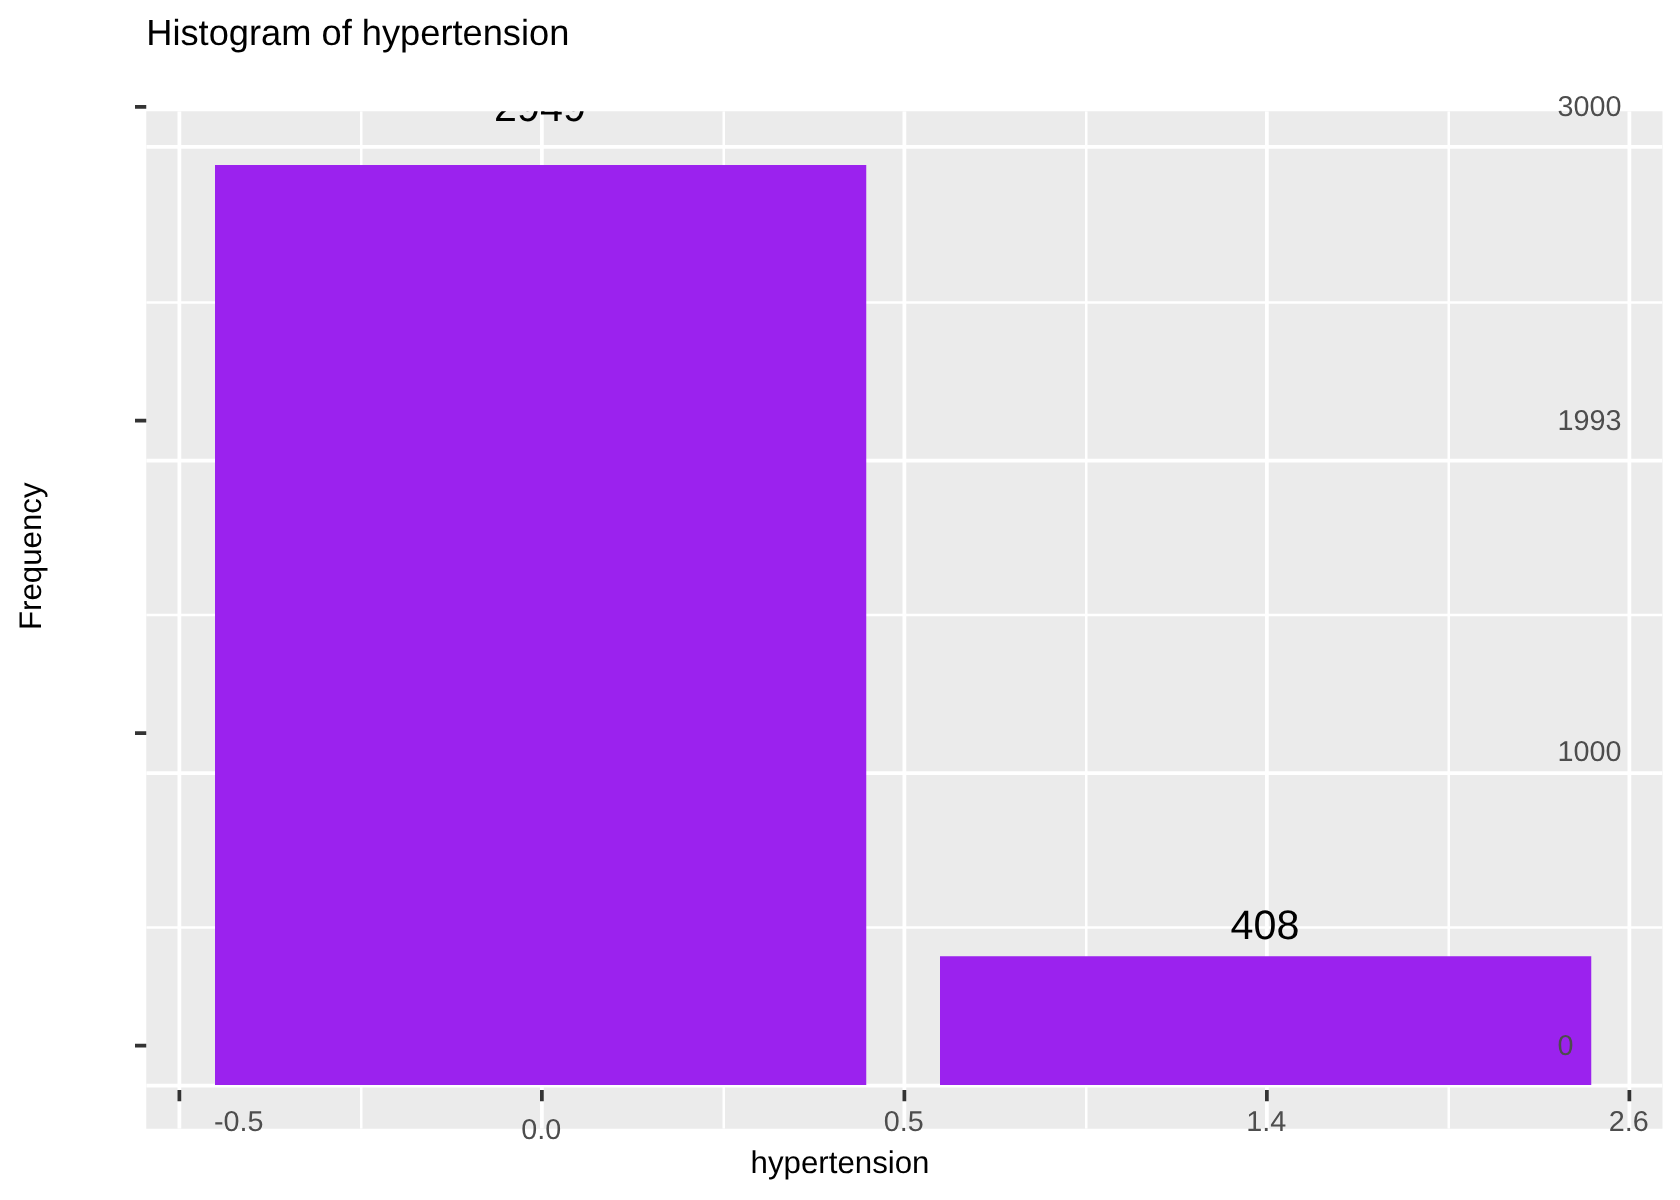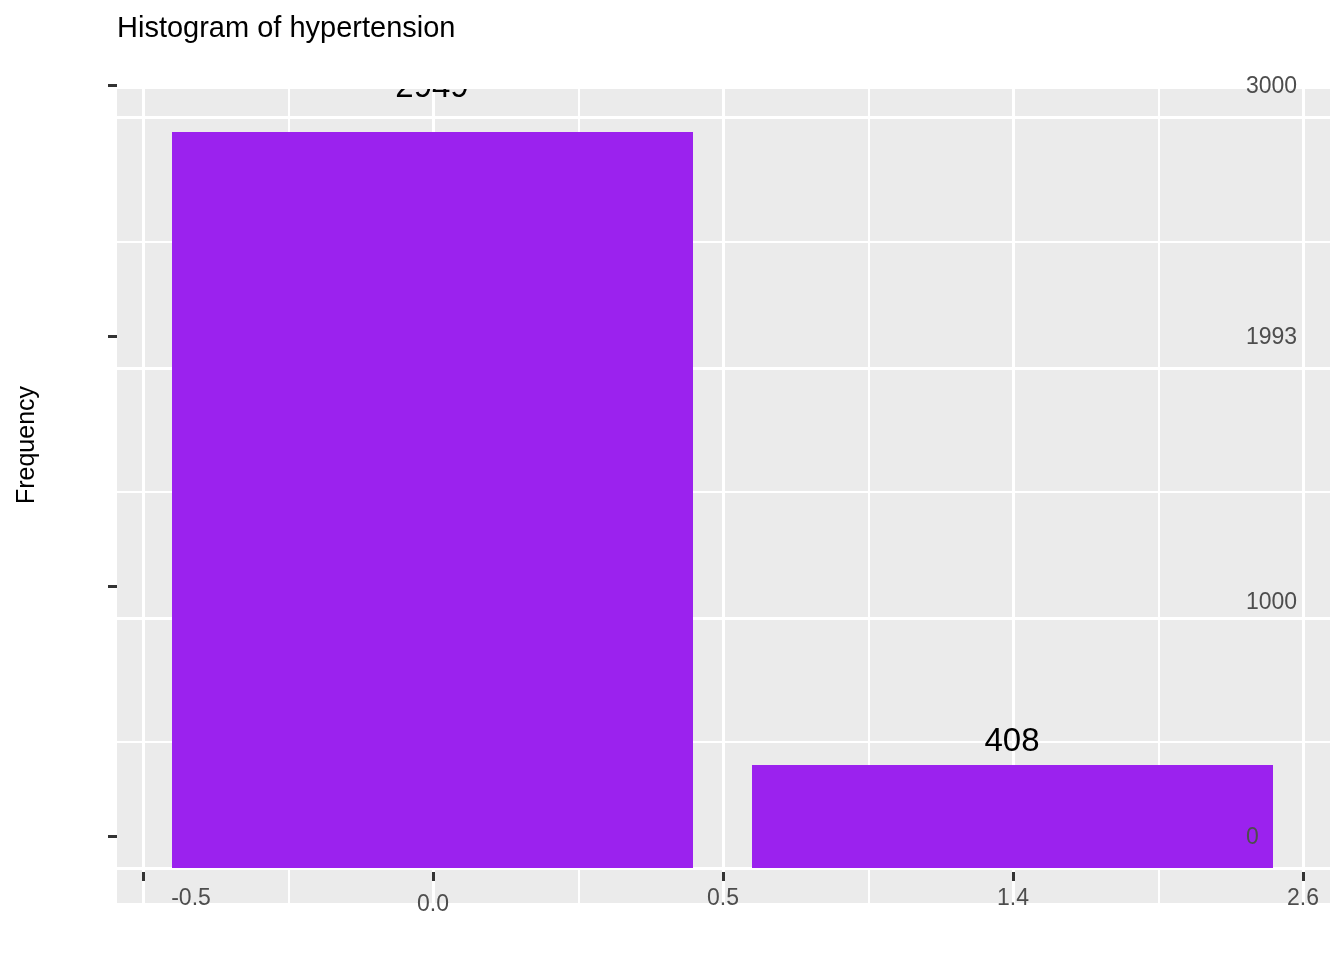--- a/index.html
+++ b/index.html
@@ -192,16 +192,17 @@
     <div class="tick-mark-x" style="left: 1012px; top: 872px;"></div>
     <div class="tick-mark-x" style="left: 1302px; top: 872px;"></div>
 
     <div class="tick-label-x" style="left: 143px; top: 884px; margin-left: 48px;">-0.5</div>
     <div class="tick-label-x" style="left: 433px; top: 890px;">0.0</div>
     <div class="tick-label-x" style="left: 723px; top: 884px; text-align: center;">0.5</div>
     <div class="tick-label-x" style="left: 1013px; top: 884px;">1.4</div>
     <div class="tick-label-x" style="left: 1303px; top: 884px;">2.6</div>
   </div>
 
+  <div id="axis-title-x">hypertension</div>
 
   <div id="axis-title-y">Frequency</div>
 
 </div>
 
 </body></html>

